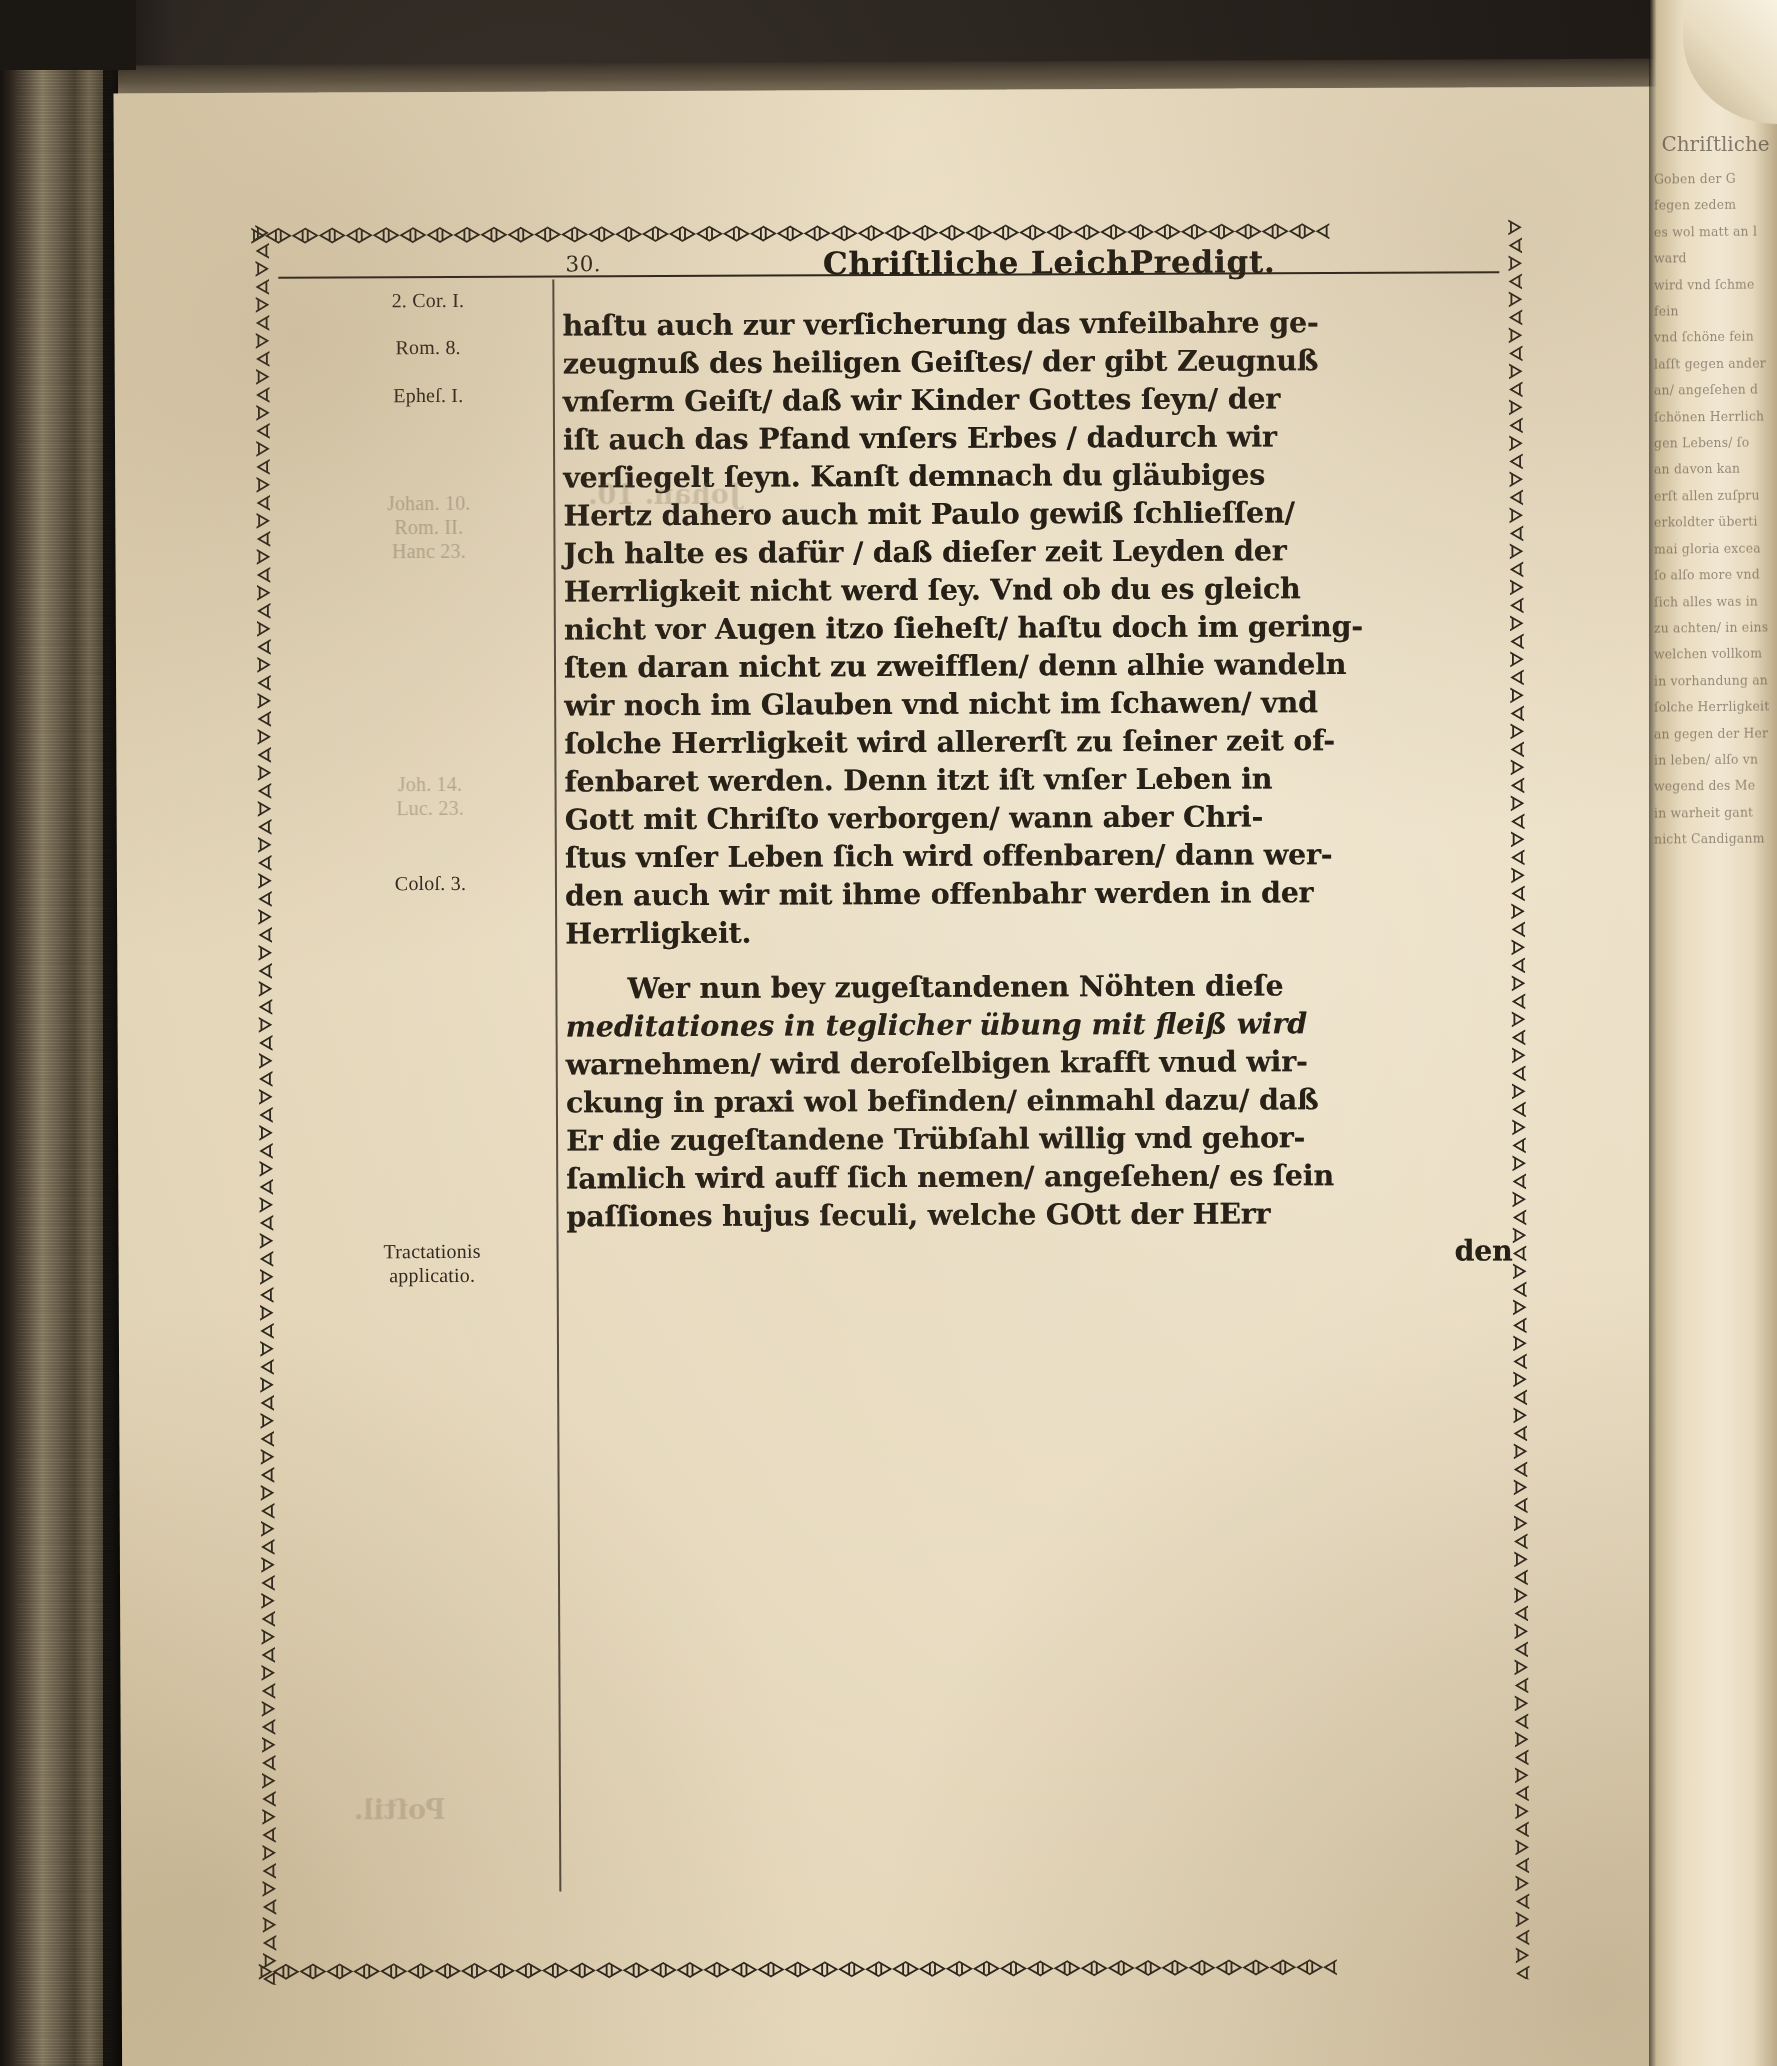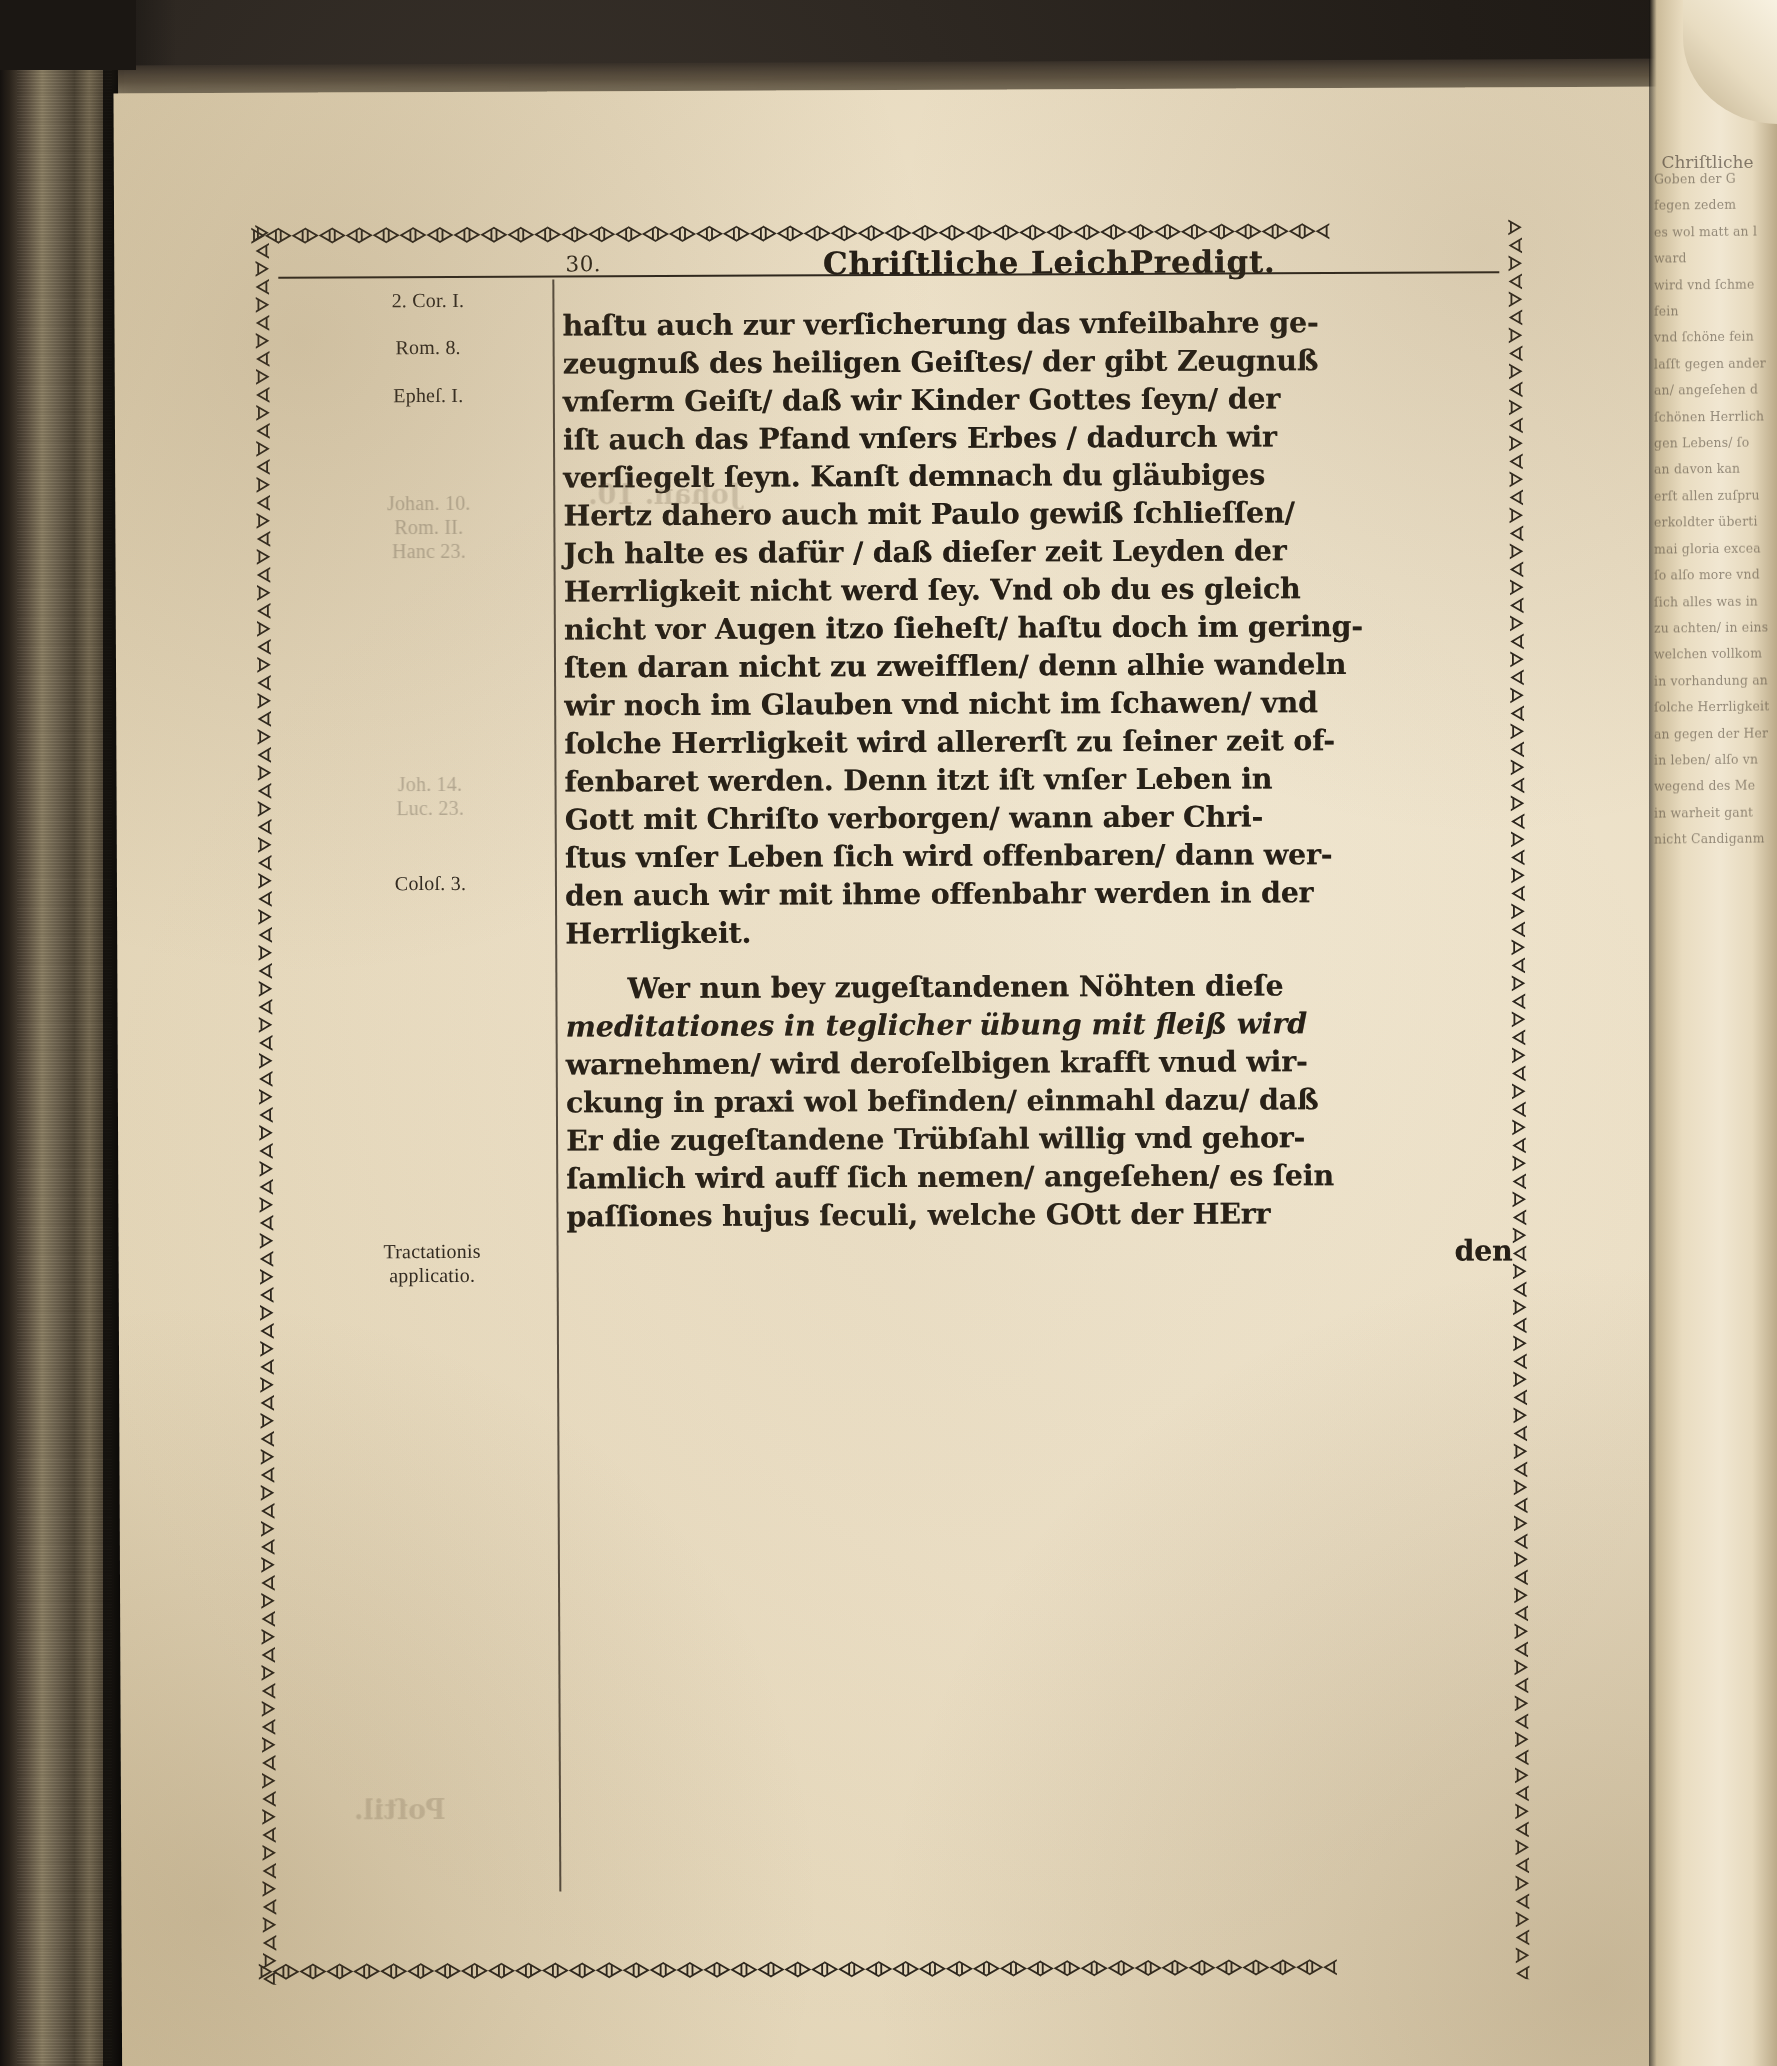--- a/index.html
+++ b/index.html
@@ -124,22 +124,22 @@
     opacity: .55;
     font-size: 12.4px;
     line-height: 26.4px;
     letter-spacing: 0.2px;
     filter: blur(0.2px);
     transform: skewY(-0.6deg);
     font-family: "DejaVu Serif", serif;
   }
   .next-leaf .nl-head {
     position: absolute;
-    left: 12.4px; top: 152px;
-    font-size: 17px;
+    left: 12.4px; top: 132px;
+    font-size: 20px;
     color: #3d332a;
     opacity: .6;
     font-family: "DejaVu Serif", serif;
   }
   .leaf-curl {
     position: absolute;
     right: 0; top: 0;
     width: 95px; height: 124px;
     background: linear-gradient(225deg, #f7f0df 0%, #e8dcc1 45%, #c5b characteristic 100%);
     background: linear-gradient(225deg, #f8f2e2 0%, #e8dcc1 50%, #bfae8c 100%);

